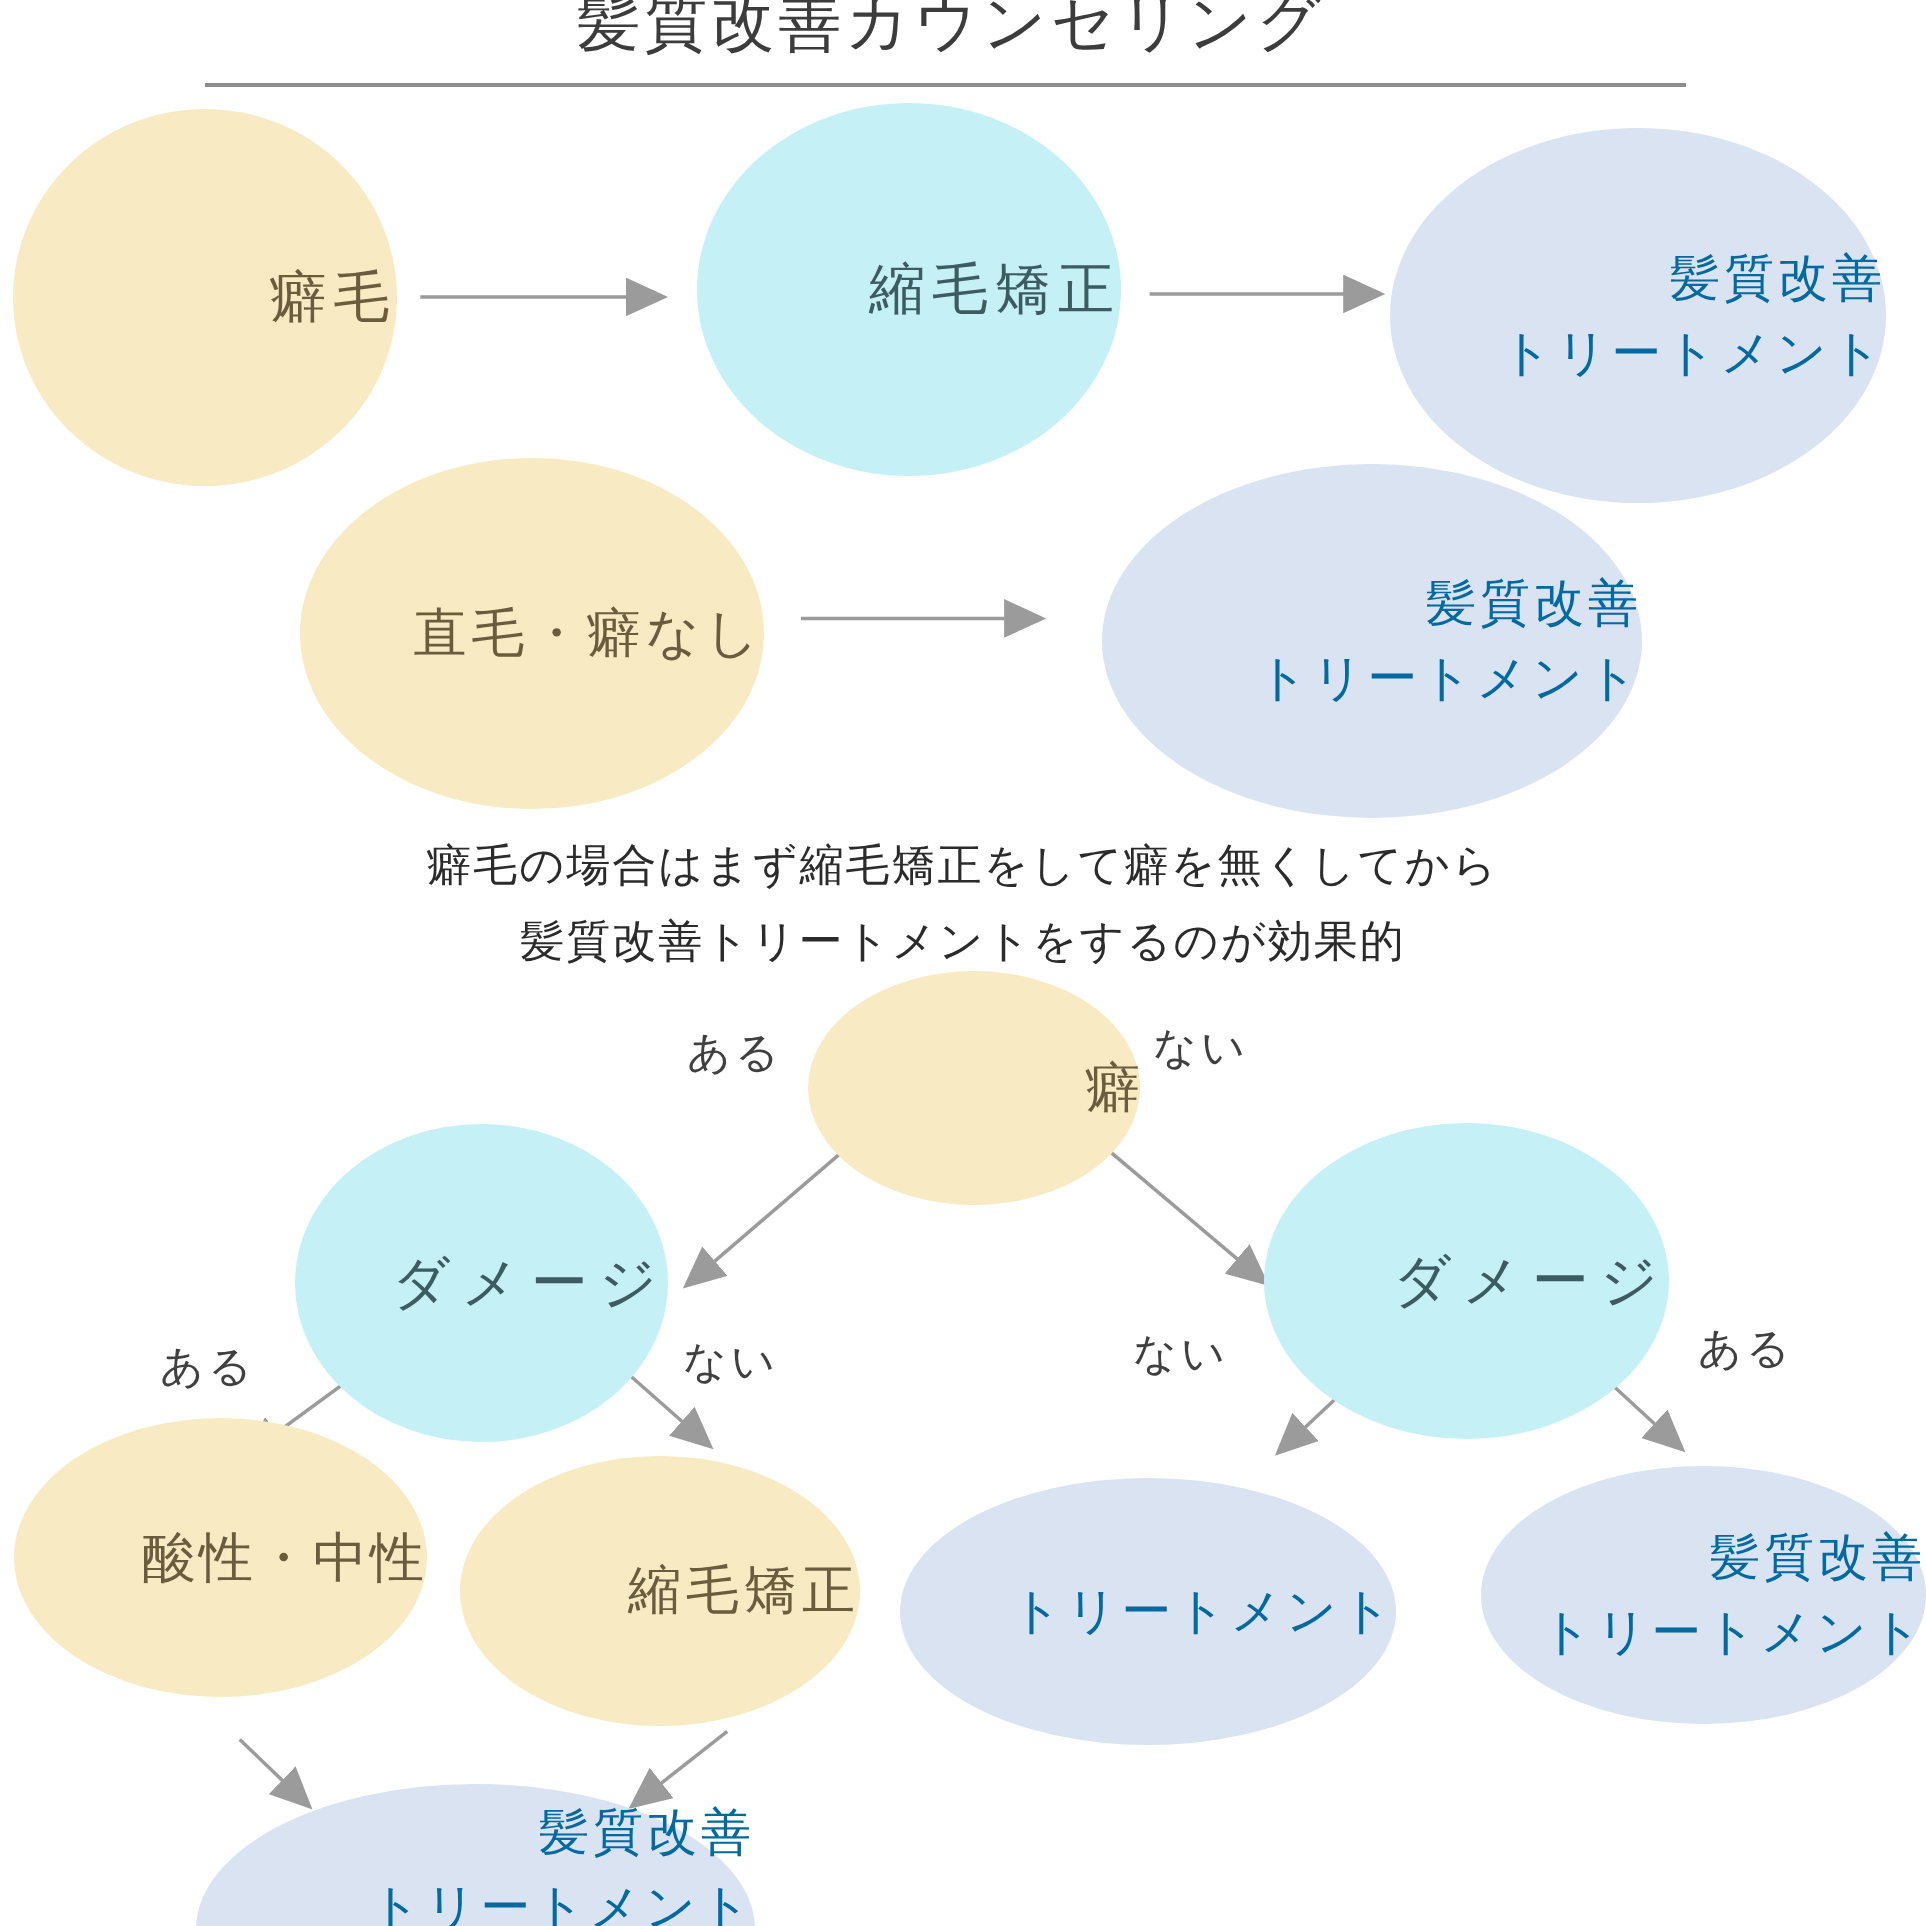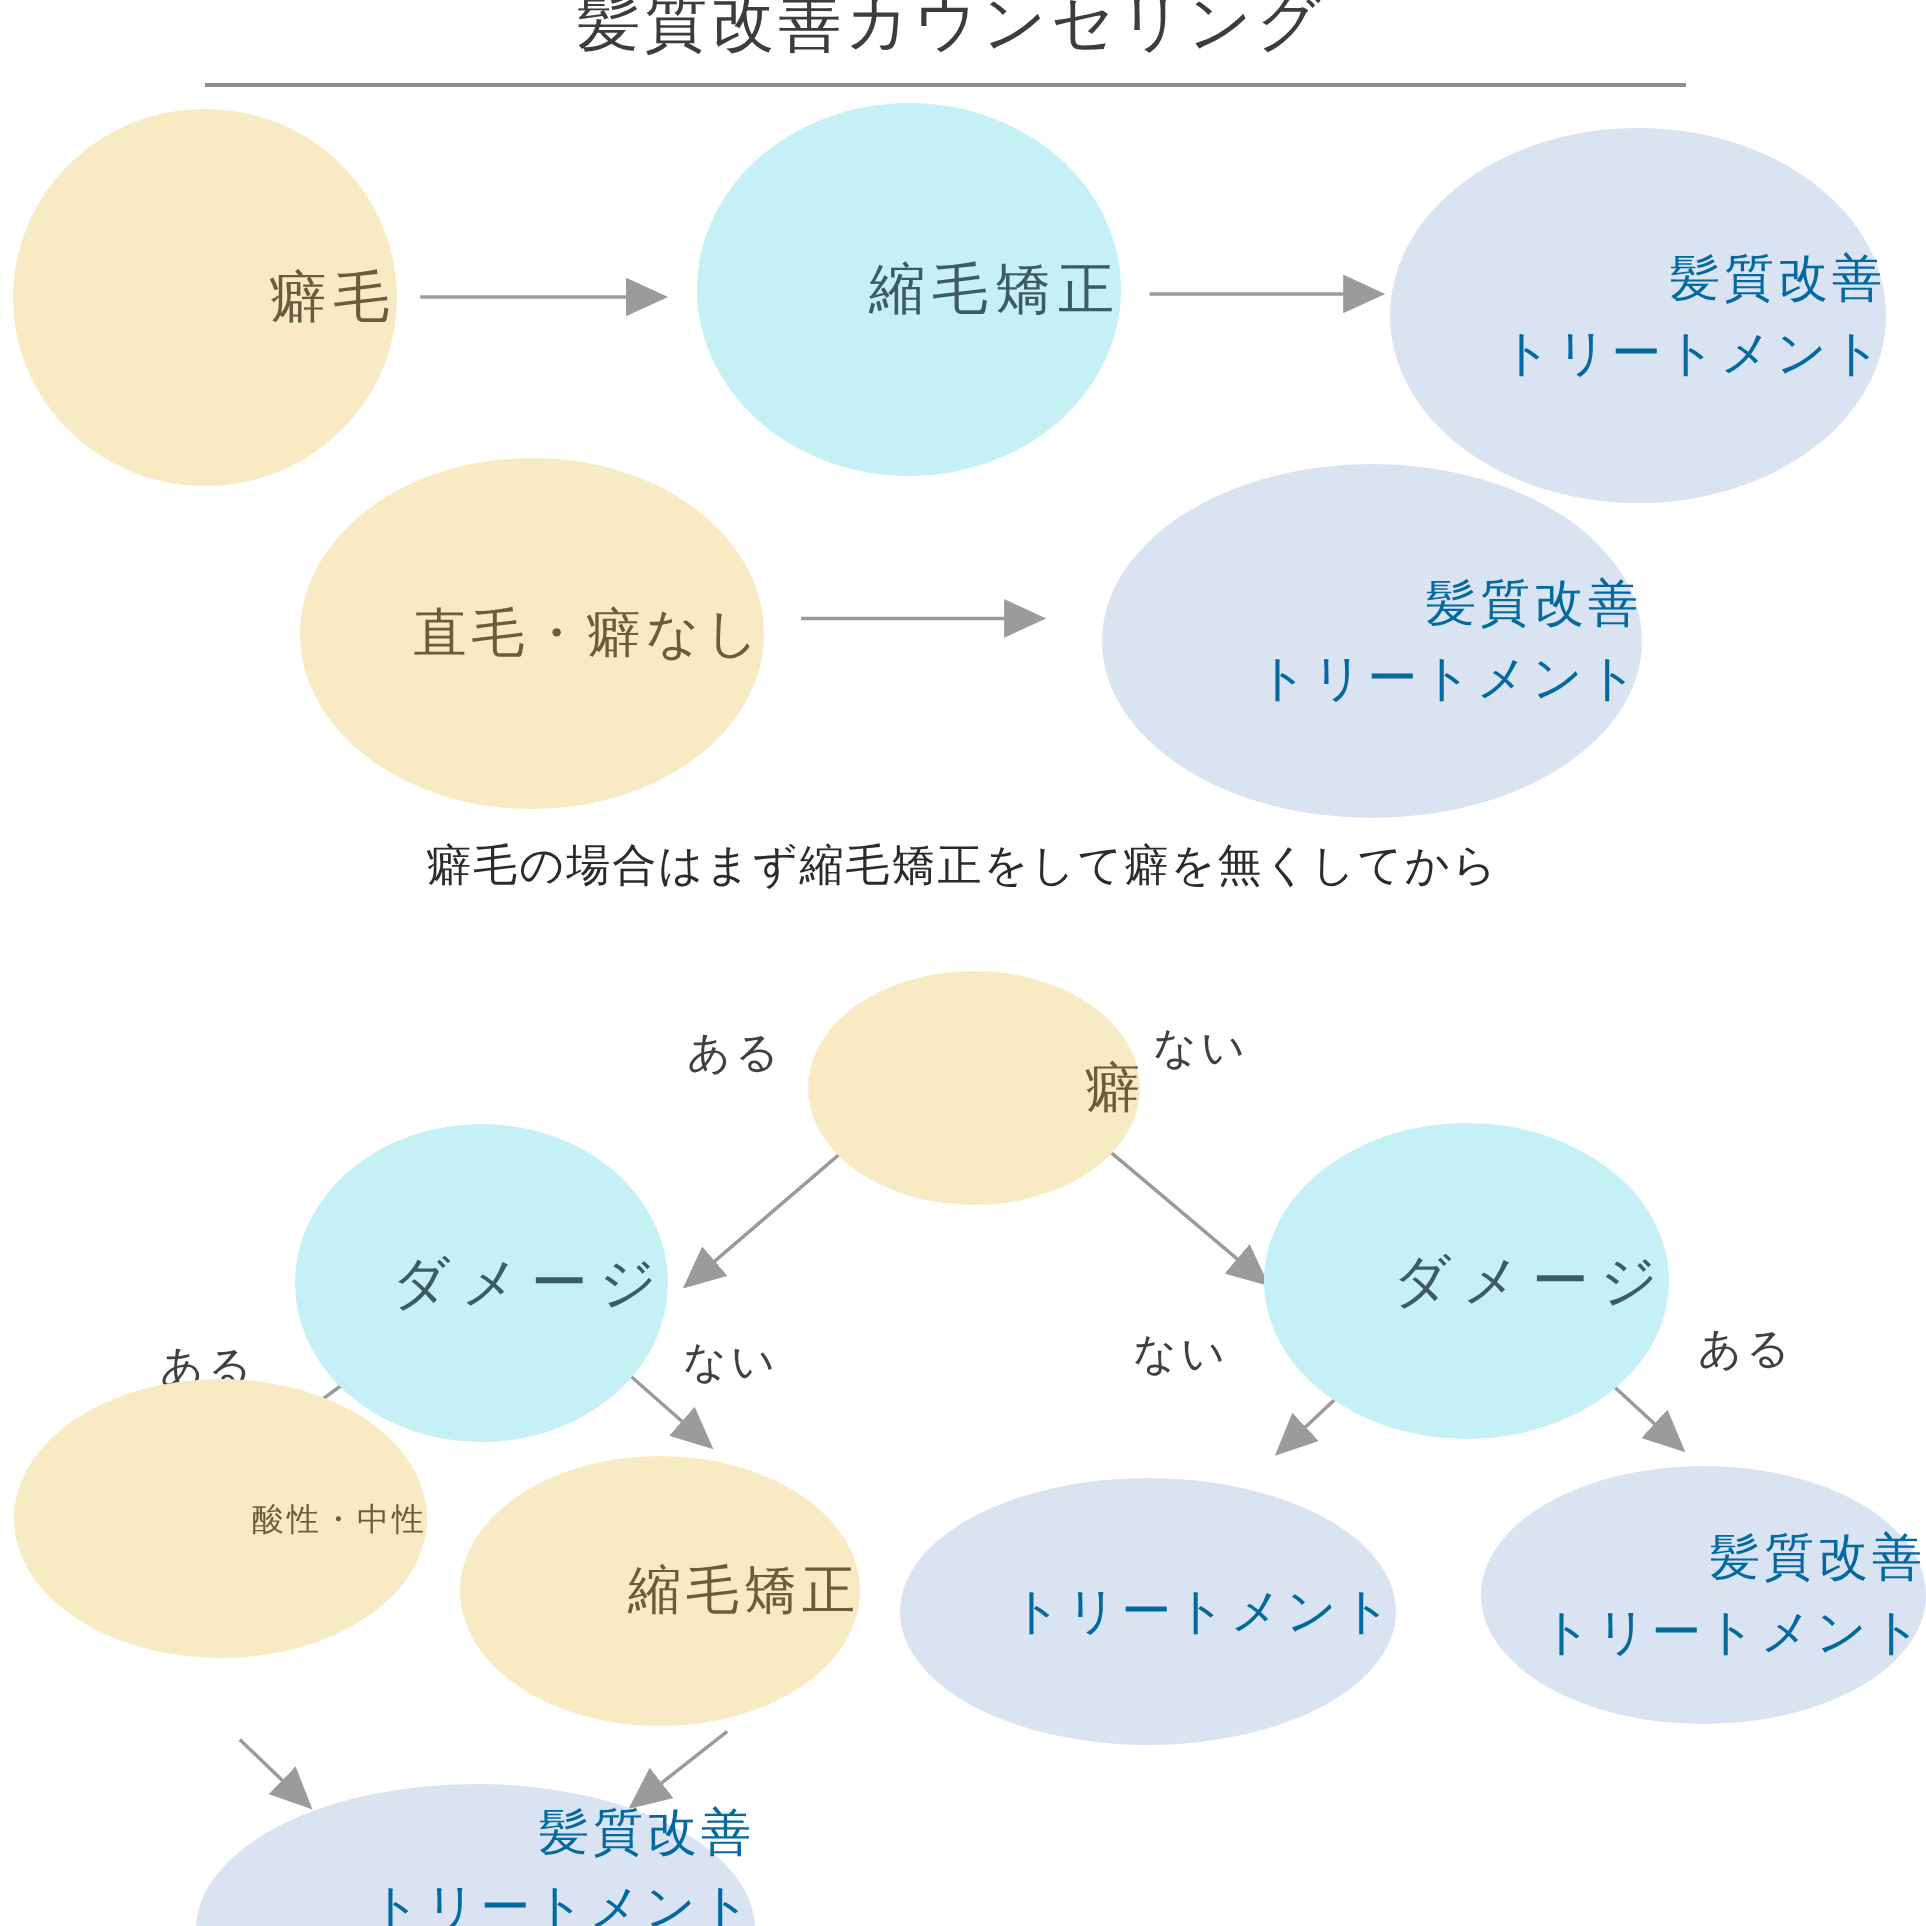--- a/index.html
+++ b/index.html
@@ -102,20 +102,21 @@
   <span>直毛・癖なし</span>
 </div>
 
 <div class="ellipse blue two-line" style="left:1102px;top:464px;width:540px;height:354px;font-size:50px;letter-spacing:4px;">
   <span>髪質改善</span>
   <span>トリートメント</span>
 </div>
 
 <div class="note">
   <div>癖毛の場合はまず縮毛矯正をして癖を無くしてから</div>
+  <div>髪質改善トリートメントをするのが効果的</div>
 </div>
 
 <div class="ellipse yellow" style="left:808px;top:971px;width:332px;height:234px;font-size:54px;">
   <span>癖</span>
 </div>
 
 <div class="branch-label" style="left:735px;top:1053px;">ある</div>
 <div class="branch-label" style="left:1201px;top:1048px;">ない</div>
 
 <div class="ellipse cyan" style="left:295px;top:1124px;width:373px;height:318px;font-size:57px;letter-spacing:11px;">
@@ -124,21 +125,21 @@
 
 <div class="ellipse cyan" style="left:1264px;top:1123px;width:405px;height:316px;font-size:57px;letter-spacing:11px;">
   <span>ダメージ</span>
 </div>
 
 <div class="branch-label" style="left:208px;top:1367px;">ある</div>
 <div class="branch-label" style="left:731px;top:1362px;">ない</div>
 <div class="branch-label" style="left:1181px;top:1354px;">ない</div>
 <div class="branch-label" style="left:1746px;top:1349px;">ある</div>
 
-<div class="ellipse yellow two-line" style="left:14px;top:1379px;width:413px;height:279px;font-size:32px;letter-spacing:3px;">
+<div class="ellipse yellow two-line" style="left:14px;top:1418px;width:413px;height:279px;font-size:54px;letter-spacing:3px;">
   <span>酸性・中性</span>
 </div>
 
 <div class="ellipse yellow" style="left:460px;top:1456px;width:400px;height:270px;font-size:53px;letter-spacing:5px;">
   <span>縮毛矯正</span>
 </div>
 
 <div class="ellipse blue two-line" style="left:900px;top:1478px;width:496px;height:267px;font-size:50px;letter-spacing:4px;">
   <span>トリートメント</span>
 </div>

